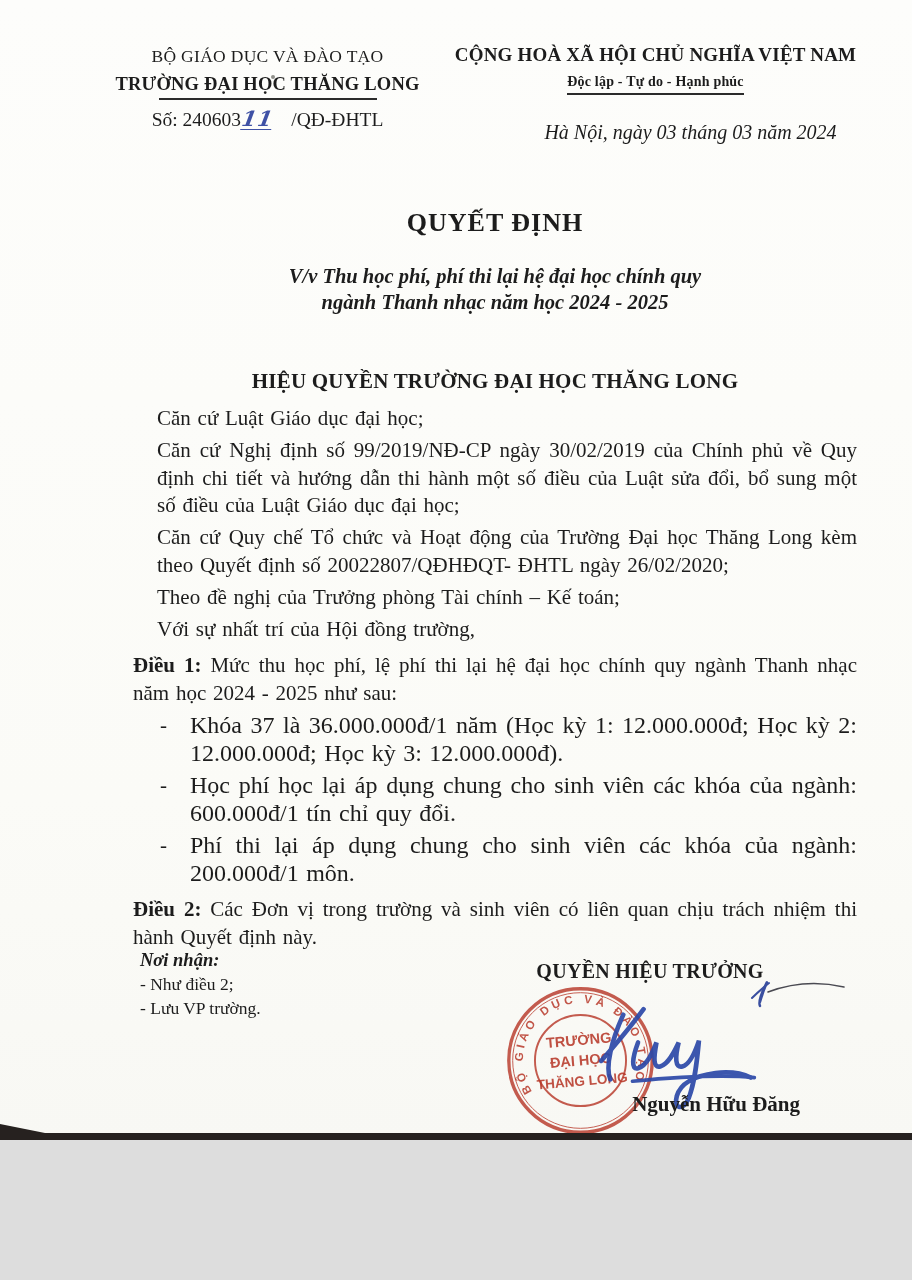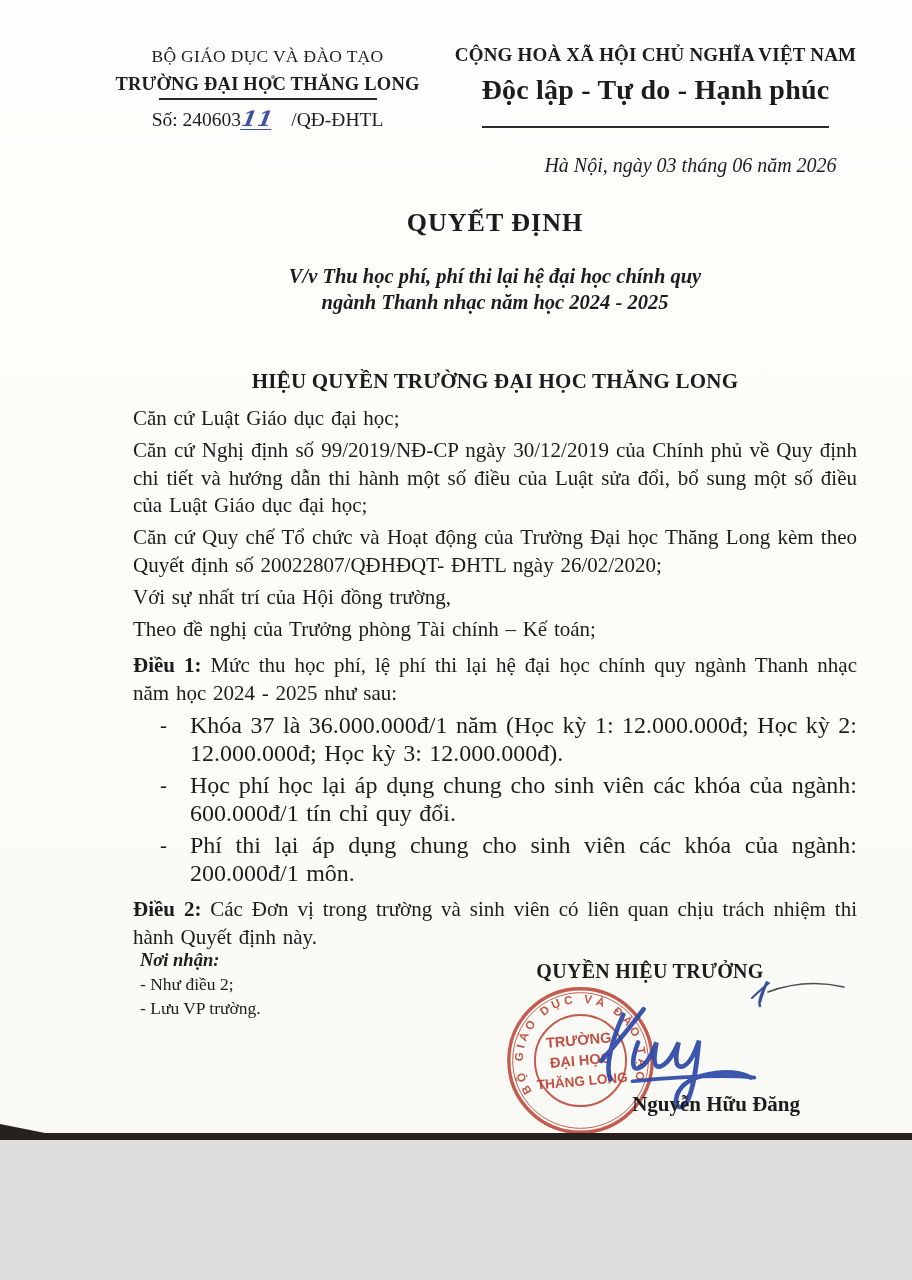--- a/index.html
+++ b/index.html
@@ -18,31 +18,31 @@
   .hl-num { margin-top:9px; font-size:19.5px; }
   .handwritten-num {
     display:inline-block; color:#3f51a5; font-weight:bold; font-style:italic;
     font-family:"DejaVu Serif", serif; font-size:21px; letter-spacing:1px;
     border-bottom:1.5px solid #3f51a5; transform:skewX(-10deg);
     margin:0 18px 0 1px; line-height:20px;
   }
 
   .header-right { position:absolute; top:44px; left:428px; width:455px; text-align:center; }
   .hr-1 { font-weight:bold; font-size:19px; letter-spacing:.2px; }
-  .hr-2 { display:inline-block; margin-top:8px; font-weight:bold; font-size:28px;
-          border-bottom:2.5px solid #2b2b2b; padding-bottom:20px; letter-spacing:.2px; }
+  .hr-2 { display:inline-block; margin-top:8px; font-weight:bold; font-size:14px;
+          border-bottom:2.5px solid #2b2b2b; padding-bottom:3px; letter-spacing:.2px; }
   .hr-date { margin-top:26px; font-style:italic; font-size:20px; padding-left:70px; }
 
   
   .main { position:absolute; top:208px; left:133px; width:724px; }
   .title { text-align:center; font-weight:bold; font-size:26px; letter-spacing:1px; }
   .subtitle { text-align:center; font-weight:bold; font-size:20.5px; line-height:26px; }
   .subtitle-wrap { margin-top:25px;font-style:italic; }
   .issuer { text-align:center; font-weight:bold; font-size:21px; margin-top:54px; letter-spacing:.2px; }
-  .preamble { margin-top:11px; }
+  .preamble { margin-top:11px;margin-left:24px; }
   .preamble p { margin:4.5px 0; font-size:21px; line-height:27.5px; text-align:justify; word-spacing:1.5px; }
   .decides { text-align:center; font-weight:bold; font-size:21.5px; margin-top:10px; letter-spacing:.5px; }
   .article { margin-top:9px; font-size:21px; line-height:27.5px; text-align:justify; word-spacing:1.5px; }
   .lbl { font-weight:bold; }
   .bullets { margin-top:3px; }
   .bullet { display:flex; margin:5px 0; padding-left:27px; }
   .dash { flex:0 0 30px; font-size:21px; line-height:27.5px; }
   .btxt { flex:1; font-size:24px; line-height:27.5px; text-align:justify; word-spacing:1.5px; }
 
   
@@ -75,40 +75,40 @@
     <div class="hl-2">TRƯỜNG ĐẠI HỌC THĂNG LONG</div>
     <div class="hl-underline"></div>
     <div class="hl-num">
       <span>Số: 240603</span><span class="handwritten-num">11</span><span>/QĐ-ĐHTL</span>
     </div>
   </div>
 
   <div class="header-right">
     <div class="hr-1">CỘNG HOÀ XÃ HỘI CHỦ NGHĨA VIỆT NAM</div>
     <div><span class="hr-2">Độc lập - Tự do - Hạnh phúc</span></div>
-    <div class="hr-date">Hà Nội, ngày 03  tháng 06 năm 2026</div>
+    <div class="hr-date">Hà Nội, ngày 03  tháng 03 năm 2024</div>
   </div>
 
   <div class="speck"></div>
 
   <div class="main">
     <div class="title">QUYẾT ĐỊNH</div>
     <div class="subtitle-wrap">
       <div class="subtitle">V/v Thu học phí, phí thi lại hệ đại học chính quy</div>
       <div class="subtitle">ngành Thanh nhạc năm học 2024 - 2025</div>
     </div>
 
     <div class="issuer">HIỆU QUYỀN TRƯỜNG ĐẠI HỌC THĂNG LONG</div>
 
     <div class="preamble">
       <p>Căn cứ Luật Giáo dục đại học;</p>
-      <p>Căn cứ Nghị định số 99/2019/NĐ-CP ngày 30/12/2019 của Chính phủ về Quy định chi tiết và hướng dẫn thi hành một số điều của Luật sửa đổi, bổ sung một số điều của Luật Giáo dục đại học;</p>
+      <p>Căn cứ Nghị định số 99/2019/NĐ-CP ngày 30/02/2019 của Chính phủ về Quy định chi tiết và hướng dẫn thi hành một số điều của Luật sửa đổi, bổ sung một số điều của Luật Giáo dục đại học;</p>
       <p>Căn cứ Quy chế Tổ chức và Hoạt động của Trường Đại học Thăng Long kèm theo Quyết định số 20022807/QĐHĐQT- ĐHTL ngày 26/02/2020;</p>
+      <p>Theo đề nghị của Trưởng phòng Tài chính – Kế toán;</p>
       <p>Với sự nhất trí của Hội đồng trường,</p>
-      <p>Theo đề nghị của Trưởng phòng Tài chính – Kế toán;</p>
     </div>
 
 
     <div class="article">
       <span class="lbl">Điều 1:</span><span> Mức thu học phí, lệ phí thi lại hệ đại học chính quy ngành Thanh nhạc năm học 2024 - 2025 như sau:</span>
     </div>
 
     <div class="bullets">
       <div class="bullet">
         <span class="dash">-</span>

